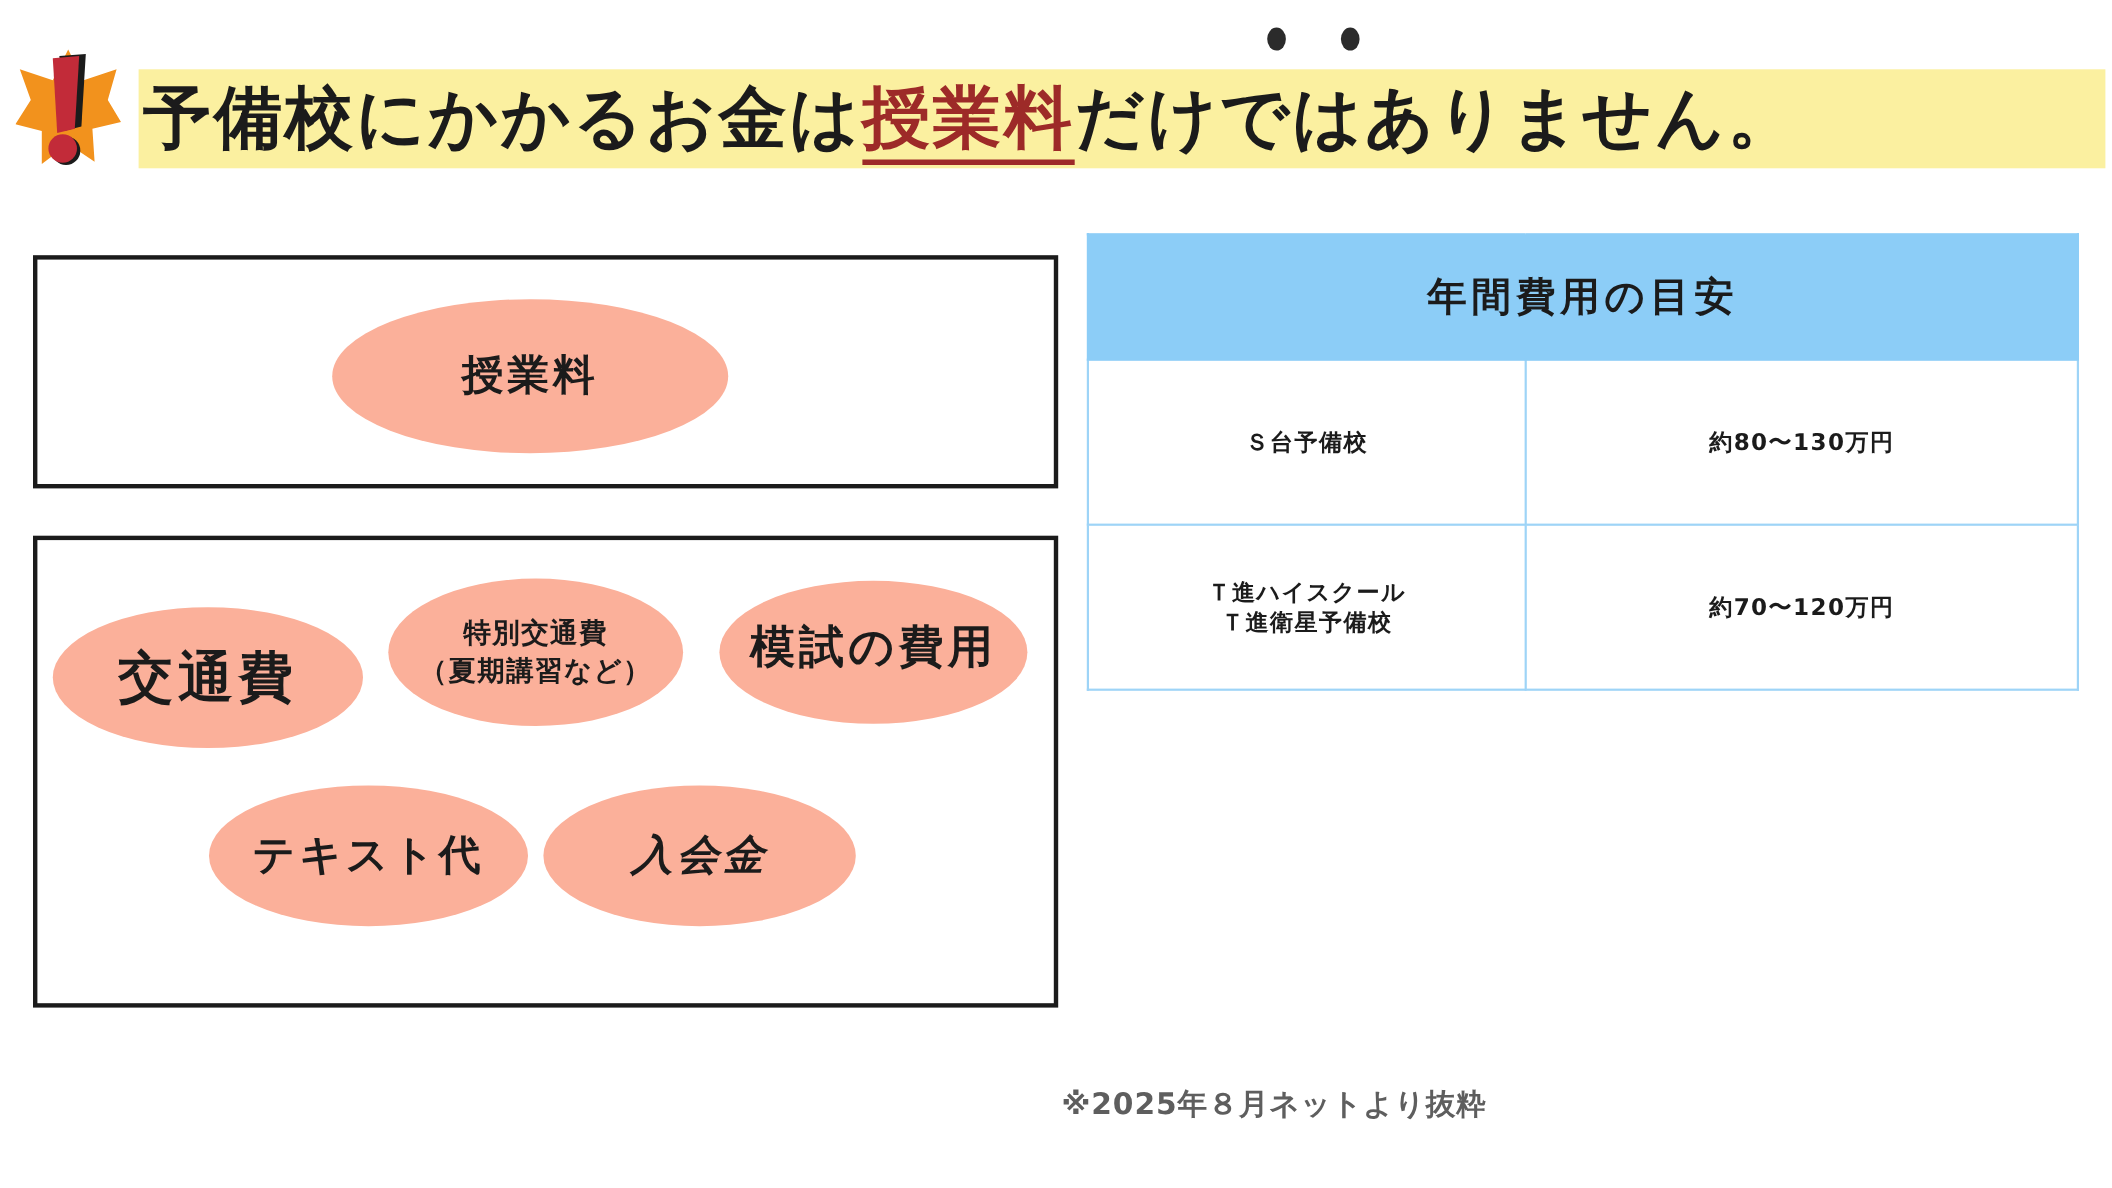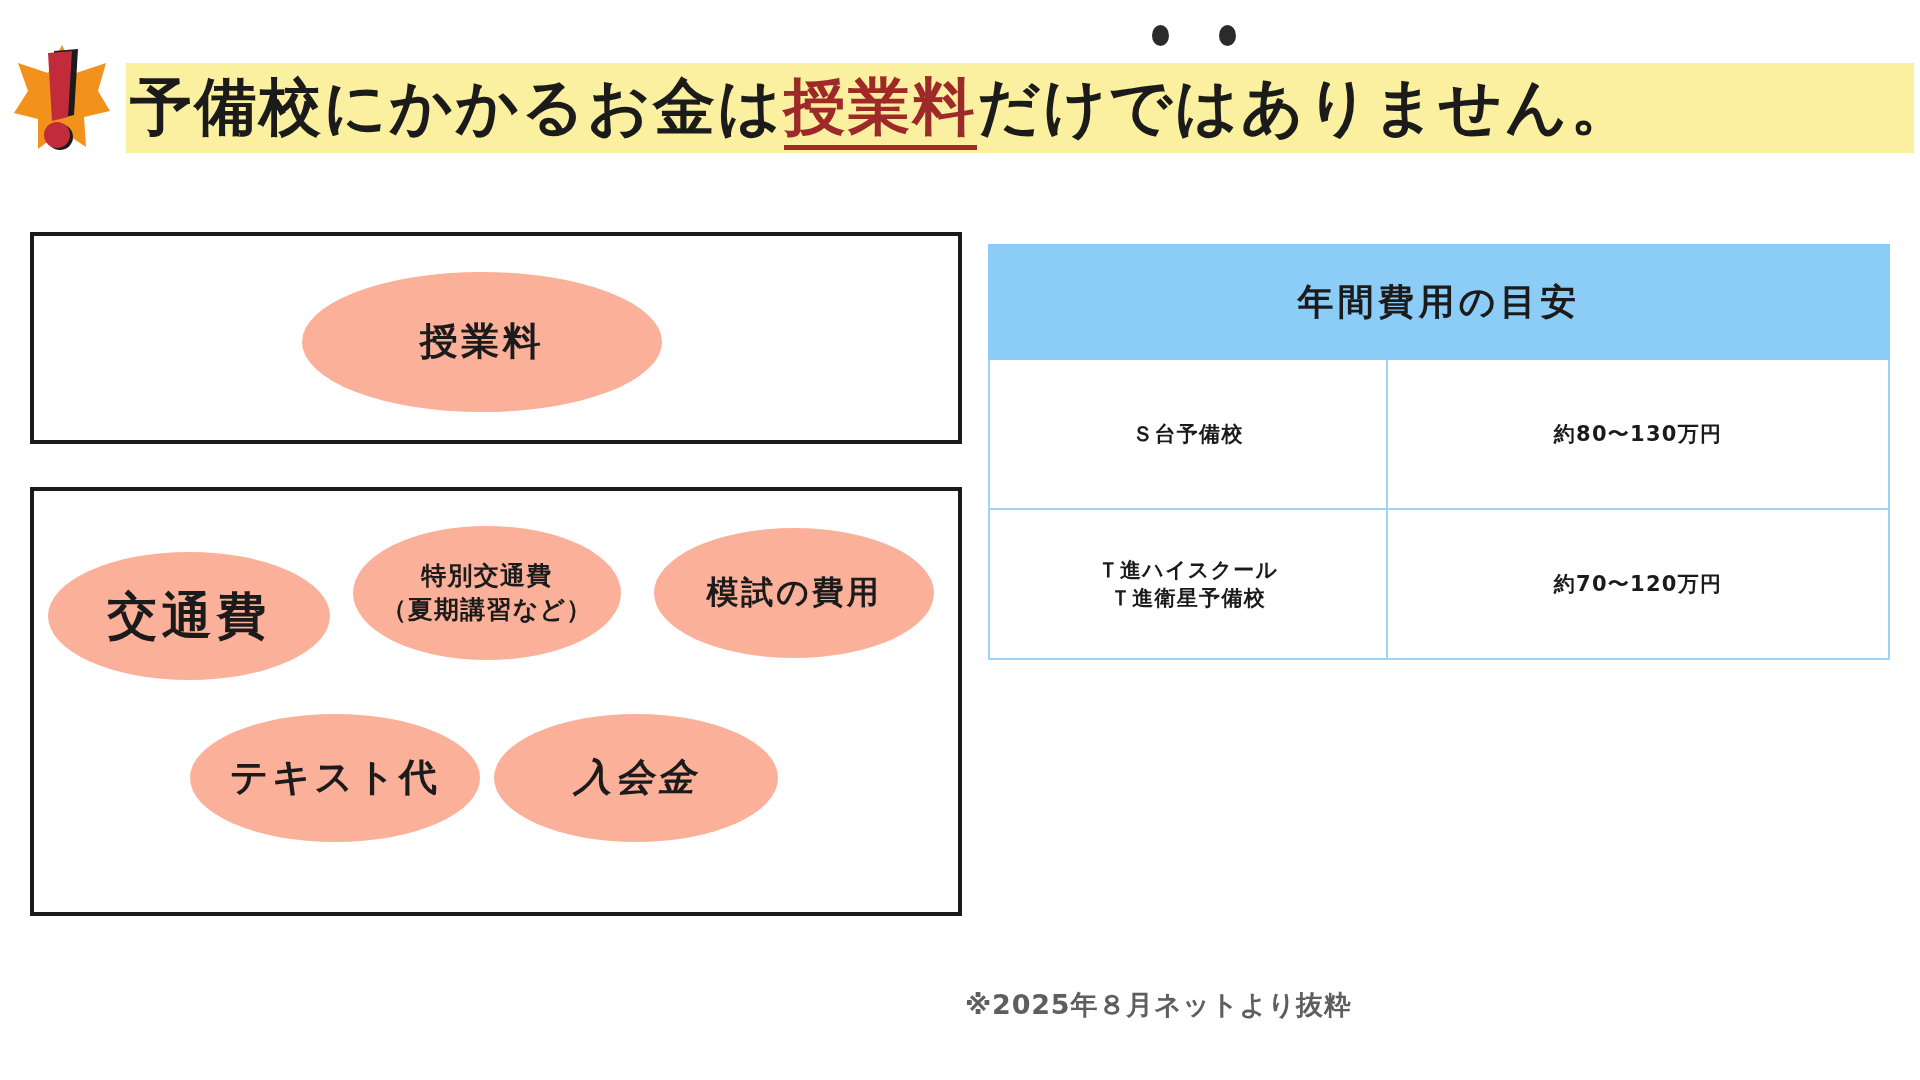--- a/index.html
+++ b/index.html
@@ -96,31 +96,31 @@
     text-align: center;
     color: #1b1b1b;
     font-weight: 700;
     letter-spacing: 0.09em;
     line-height: 1.36;
   }
 
   #bubble-tuition   { left: 302px; top: 272px; width: 360px; height: 140px; font-size: 38px; }
   #bubble-transport { left: 48px;  top: 552px; width: 282px; height: 128px; font-size: 50px; }
   #bubble-special   { left: 353px; top: 526px; width: 268px; height: 134px; font-size: 25px; letter-spacing: 0.05em; }
-  #bubble-mock      { left: 654px; top: 528px; width: 280px; height: 130px; font-size: 32px; }
+  #bubble-mock      { left: 654px; top: 528px; width: 280px; height: 130px; font-size: 41px; font-family: Liberation Mono, monospace; }
   #bubble-text      { left: 190px; top: 714px; width: 290px; height: 128px; font-size: 38px; text-align: right; }
   #bubble-entry     { left: 494px; top: 714px; width: 284px; height: 128px; font-size: 38px; font-style: italic; }
 
   #bubble-special .line2 { display: block; }
 
   
   #fee-table {
     position: absolute;
     left: 988px;
-    top: 244px;
+    top: 212px;
     width: 900px;
     border-collapse: collapse;
     table-layout: fixed;
     padding-left: 42px;
   }
   #fee-table th {
     background: #8ccdf7;
     border: 2px solid #8ccdf7;
     height: 110px;
     font-size: 36px;

